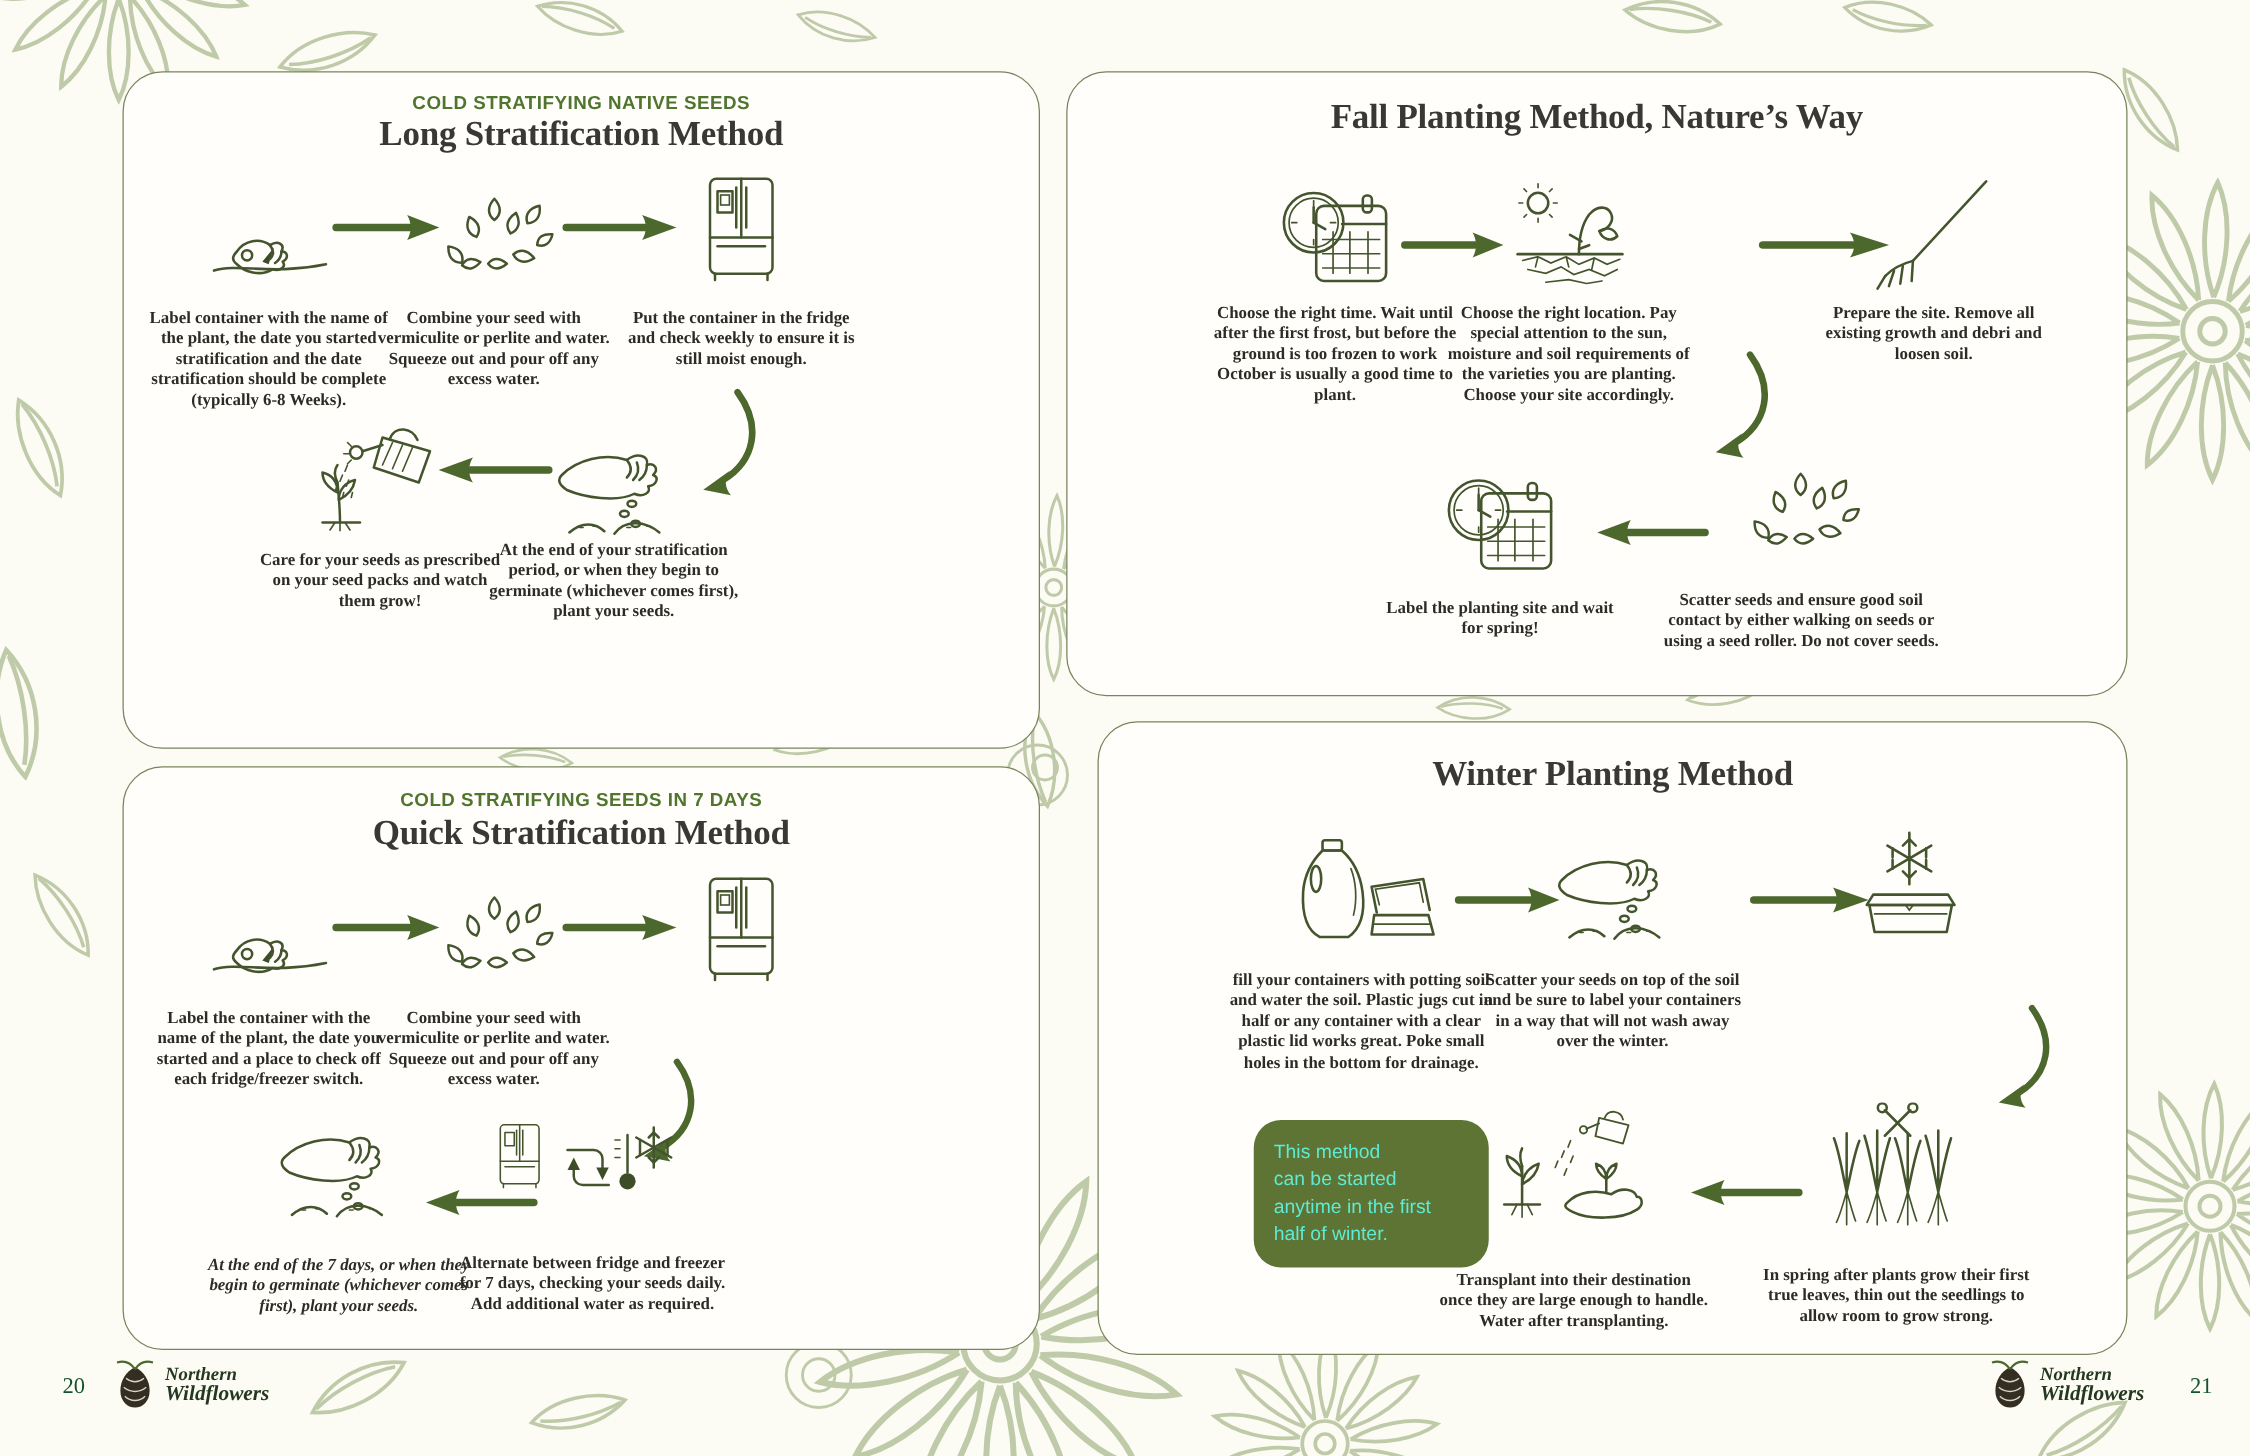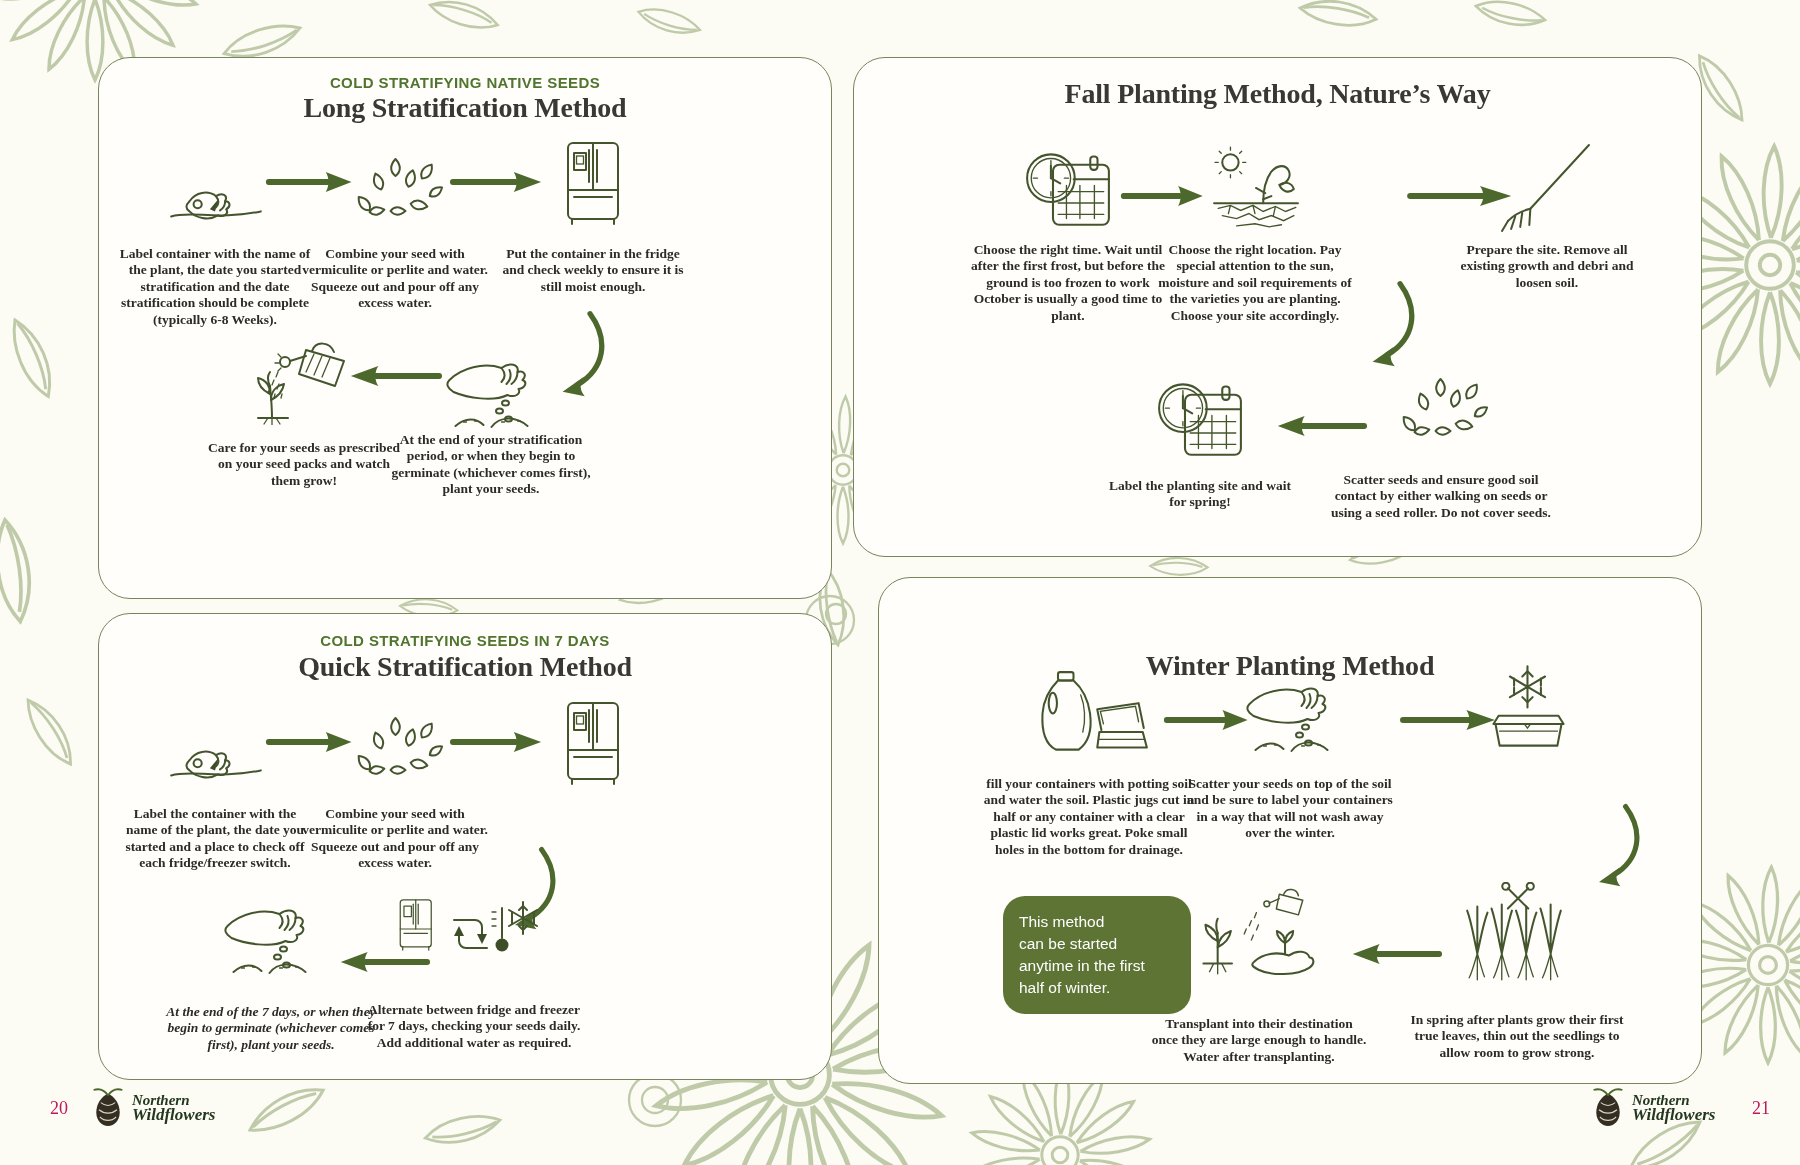--- a/index.html
+++ b/index.html
@@ -31,27 +31,27 @@
   .ic{position:absolute;}
   .ic .ln{stroke:#44552e;fill:none;stroke-width:2;stroke-linecap:round;stroke-linejoin:round;}
   .ic .ln-thin{stroke:#44552e;fill:none;stroke-width:1.3;stroke-linecap:round;}
   .ic .fill{fill:#3c4d28;stroke:none;}
   .arrow{position:absolute;}
   .arrow path.shaft{stroke:#4c682c;stroke-width:6;fill:none;stroke-linecap:round;}
   .arrow path.head{fill:#4c682c;stroke:none;}
   .flip{transform:scaleX(-1);}
   .badge{
     position:absolute;background:#5d7434;border-radius:22px;
-    color:#ffffff;font-family:"Liberation Sans",sans-serif;
+    color:#5eead4;font-family:"Liberation Sans",sans-serif;
     font-size:15.5px;line-height:1.42;padding:15px 16px;
     white-space:pre-line;
   }
   .pageno{
     position:absolute;font-family:"Liberation Serif",serif;
-    font-size:18px;color:#be185d;
+    font-size:18px;color:#14532d;
   }
   .brand{position:absolute;display:flex;align-items:center;gap:6px;}
   .brand-text{
     font-family:"Liberation Serif",serif;font-style:italic;font-weight:700;
     color:#24381f;line-height:.95;
   }
   .brand-text .l1{font-size:15px;}
   .brand-text .l2{font-size:17px;}
 </style>
 </head>
@@ -367,21 +367,21 @@
     <ellipse class="ln" cx="65" cy="69" rx="3.5" ry="2.5"></ellipse>
     <path class="ln" d="M12,76 C22,67 33,68 40,75 M48,77 C56,66 72,66 84,76"></path>
     <path class="ln-thin" d="M20,72 l3,0 M31,71 l3,0 M58,72 l3,0 M74,71 l3,0"></path>
   </svg>
 
   <div class="cap" style="left:268px;top:388px;width:214px;">Alternate between fridge and freezer for 7 days, checking your seeds daily. Add additional water as required.</div>
   <div class="cap" style="left:66px;top:390px;width:212px;font-style:italic;">At the end of the 7 days, or when they begin to germinate (whichever comes first), plant your seeds.</div>
 </div>
 
 <div class="panel" style="left:878px;top:577px;width:822px;height:505px;">
-  <div class="ptitle" style="top:26px;margin-top:46px;">Winter Planting Method</div>
+  <div class="ptitle" style="top:26px;">Winter Planting Method</div>
 
   <svg class="ic" style="left:148px;top:92px;" width="124" height="88" viewBox="0 0 120 85">
     <rect class="ln" x="30" y="2" width="15" height="8" rx="2"></rect>
     <path class="ln" d="M30,10 C22,18 16,28 15,42 C14,60 18,72 28,77 L50,77 C60,70 63,58 61,42 C59,27 53,17 45,10 Z"></path>
     <ellipse class="ln" cx="25" cy="32" rx="4" ry="10"></ellipse>
     <path class="ln-thin" d="M52,24 C56,34 57,48 54,60"></path>
     <path class="ln" d="M70,60 L112,60 L116,75 L68,75 Z"></path>
     <line class="ln-thin" x1="70" y1="67" x2="114" y2="67"></line>
     <path class="ln" d="M72,58 L68,38 L108,32 L113,56"></path>
     <path class="ln-thin" d="M74,52 L71,40 L105,35 L108,50"></path>

